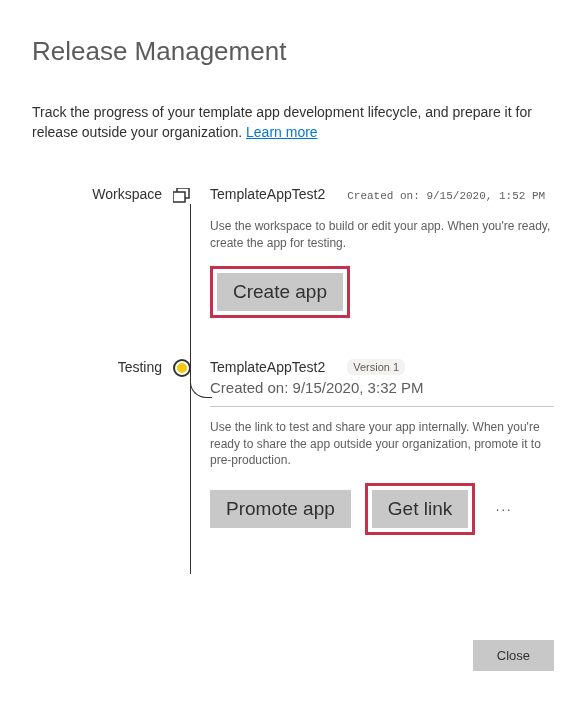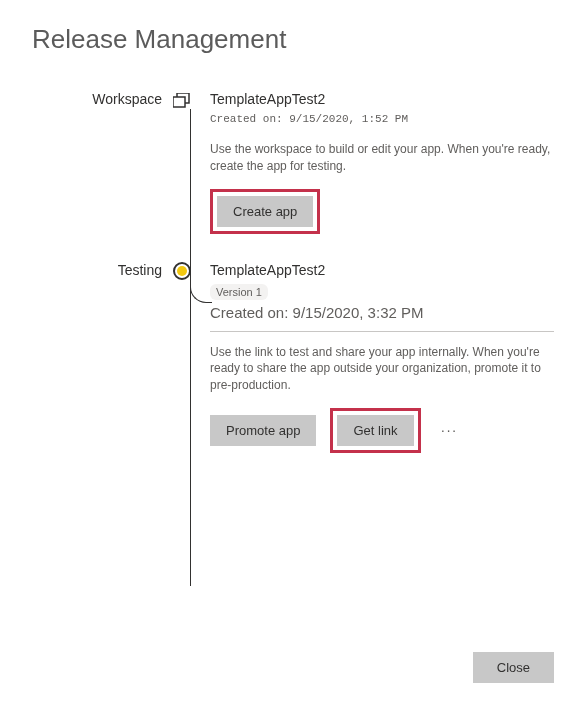--- a/index.html
+++ b/index.html
@@ -9,21 +9,21 @@
     }
     body {
       font-family: "Segoe UI", Tahoma, sans-serif;
       background: #fff;
       width: 586px;
       height: 707px;
       position: relative;
       color: #323130;
     }
     .panel {
-      padding: 24px 32px;
+      padding: 36px 32px;
       height: 100%;
       display: flex;
       flex-direction: column;
     }
     .title {
       font-size: 26px;
       font-weight: 400;
       color: #5b5b5b;
       margin-bottom: 36px;
     }
@@ -101,24 +101,23 @@
     .node-preprod {
       width: 18px;
       height: 18px;
       border: 2px solid #323130;
       border-radius: 50%;
       background: #fff;
       margin-top: 0;
     }
     .stage-title-row {
       display: flex;
-      align-items: flex-start;
-      gap: 6px;
+      align-items: flex-end;
+      gap: 22px;
       flex-wrap: wrap;
-      flex-direction: column;
     }
     .stage-name {
       font-size: 14px;
       color: #323130;
     }
     .stage-meta {
       font-size: 11px;
       color: #605e5c;
       font-family: Liberation Mono, monospace;
     }
@@ -148,21 +147,21 @@
     }
     .button-row {
       display: flex;
       gap: 14px;
       align-items: center;
     }
     .btn {
       background: #c8c8c8;
       border: none;
       padding: 8px 16px;
-      font-size: 13px;
+      font-size: 19px;
       color: #323130;
       cursor: pointer;
       font-family: inherit;
     }
     .highlight-box {
       border: 3px solid #c4314b;
       padding: 4px;
       display: inline-block;
     }
     .more-btn {
@@ -195,20 +194,23 @@
       border-bottom: 1px solid #323130;
       border-bottom-left-radius: 16px;
     }
   </style>
 </head>
 <body>
 
 <div class="panel">
   <h1 class="title">Release Management</h1>
 
+  <p class="description">
+    <span>Track the progress of your template app development lifecycle, and prepare it for release outside your organization. </span><a class="learn-more">Learn more</a>
+  </p>
 
   <div class="timeline">
     <div class="timeline-line"></div>
 
     <div class="stage">
       <div class="stage-label">Workspace</div>
       <div class="stage-node">
         <span class="node-workspace">
           <svg width="18" height="16" viewBox="0 0 18 16">
             <rect x="4" y="0" width="12" height="10" fill="none" stroke="#323130" stroke-width="1.5"></rect>
@@ -223,21 +225,21 @@
         </div>
         <p class="stage-help">Use the workspace to build or edit your app. When you're ready, create the app for testing.</p>
         <div class="button-row">
           <span class="highlight-box">
             <button class="btn">Create app</button>
           </span>
         </div>
       </div>
     </div>
 
-    <div class="stage" style="margin-top:28px;">
+    <div class="stage" style="margin-top:41px;">
       <div class="stage-label">Testing</div>
       <div class="stage-node">
         <div class="node-testing">
           <div class="node-testing-inner"></div>
         </div>
       </div>
       <div class="stage-content">
         <div class="stage-title-row">
           <span class="stage-name">TemplateAppTest2</span>
           <span class="version-badge">Version 1</span>

